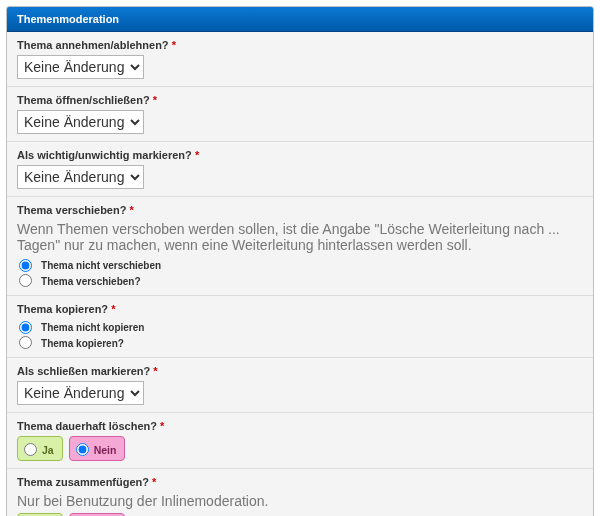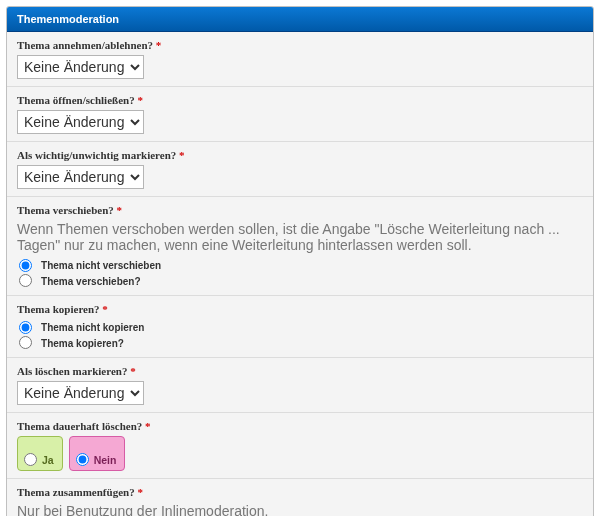--- a/index.html
+++ b/index.html
@@ -2,29 +2,29 @@
 <html><head>
 <meta charset="utf-8">
 <style>
   html,body{margin:0;padding:0;background:#fff;}
   body{font-family:Verdana,Arial,sans-serif;font-size:11px;color:#222;padding:6px;width:600px;box-sizing:border-box;}
   .panel{border:1px solid #c0c0c0;border-radius:3px;overflow:hidden;}
   .panel-header{background:linear-gradient(#0b78d4,#0059a8);color:#fff;font-weight:bold;font-size:11px;padding:6px 10px;border-bottom:1px solid #003f82;}
   .rows{}
   .row{padding:7px 10px;border-top:1px solid #dcdcdc;background:#f4f4f4;}
   .row:first-child{border-top:none;}
-  .label{font-weight:bold;color:#333;padding-bottom:4px;font-family:Liberation Serif, serif;}
+  .label{font-weight:bold;color:#333;padding-bottom:4px;}
   .req{color:#d40000;}
   .desc{font-size:14px;color:#777;margin-top:1px;margin-bottom:4px;}
   select{font-size:14px;padding:2px 2px;border:1px solid #b5b5b5;background:#fff;color:#333;}
   .radio-line{display:block;padding:1px 0;}
   .radio-line input{margin:0 6px 0 2px;vertical-align:middle;}
   .radio-line span{vertical-align:middle;font-weight:bold;font-size:10px;color:#333;}
   .yn{display:flex;gap:6px;}
-  .pill{display:inline-flex;align-items:center;border:1px solid;border-radius:4px;padding:14px 8px 2px 4px;font-size:10.5px;font-weight:bold;cursor:pointer;height:17px;}
+  .pill{display:inline-flex;align-items:center;border:1px solid;border-radius:4px;padding:4px 8px 2px 4px;font-size:10.5px;font-weight:bold;cursor:pointer;height:17px;}
   .pill input{margin:0 5px 0 2px;}
   .pill-yes{background:#d8f0a8;border-color:#9dbf52;color:#556b1f;}
   .pill-no{background:#f5a8d3;border-color:#d65ca5;color:#7a1e55;}
 </style>
 </head>
 <body>
 
 <div class="panel">
   <div class="panel-header">
     <span>Themenmoderation</span>
@@ -82,21 +82,21 @@
         <span>Thema nicht kopieren</span>
       </label>
       <label class="radio-line">
         <input type="radio" name="copy" style="">
         <span>Thema kopieren?</span>
       </label>
     </div>
 
     <div class="row">
       <div class="label">
-        <span>Als löschen markieren?</span> <span class="req">*</span>
+        <span>Als schließen markieren?</span> <span class="req">*</span>
       </div>
       <select>
         <option>Keine Änderung</option>
       </select>
     </div>
 
     <div class="row">
       <div class="label">
         <span>Thema dauerhaft löschen?</span> <span class="req">*</span>
       </div>

